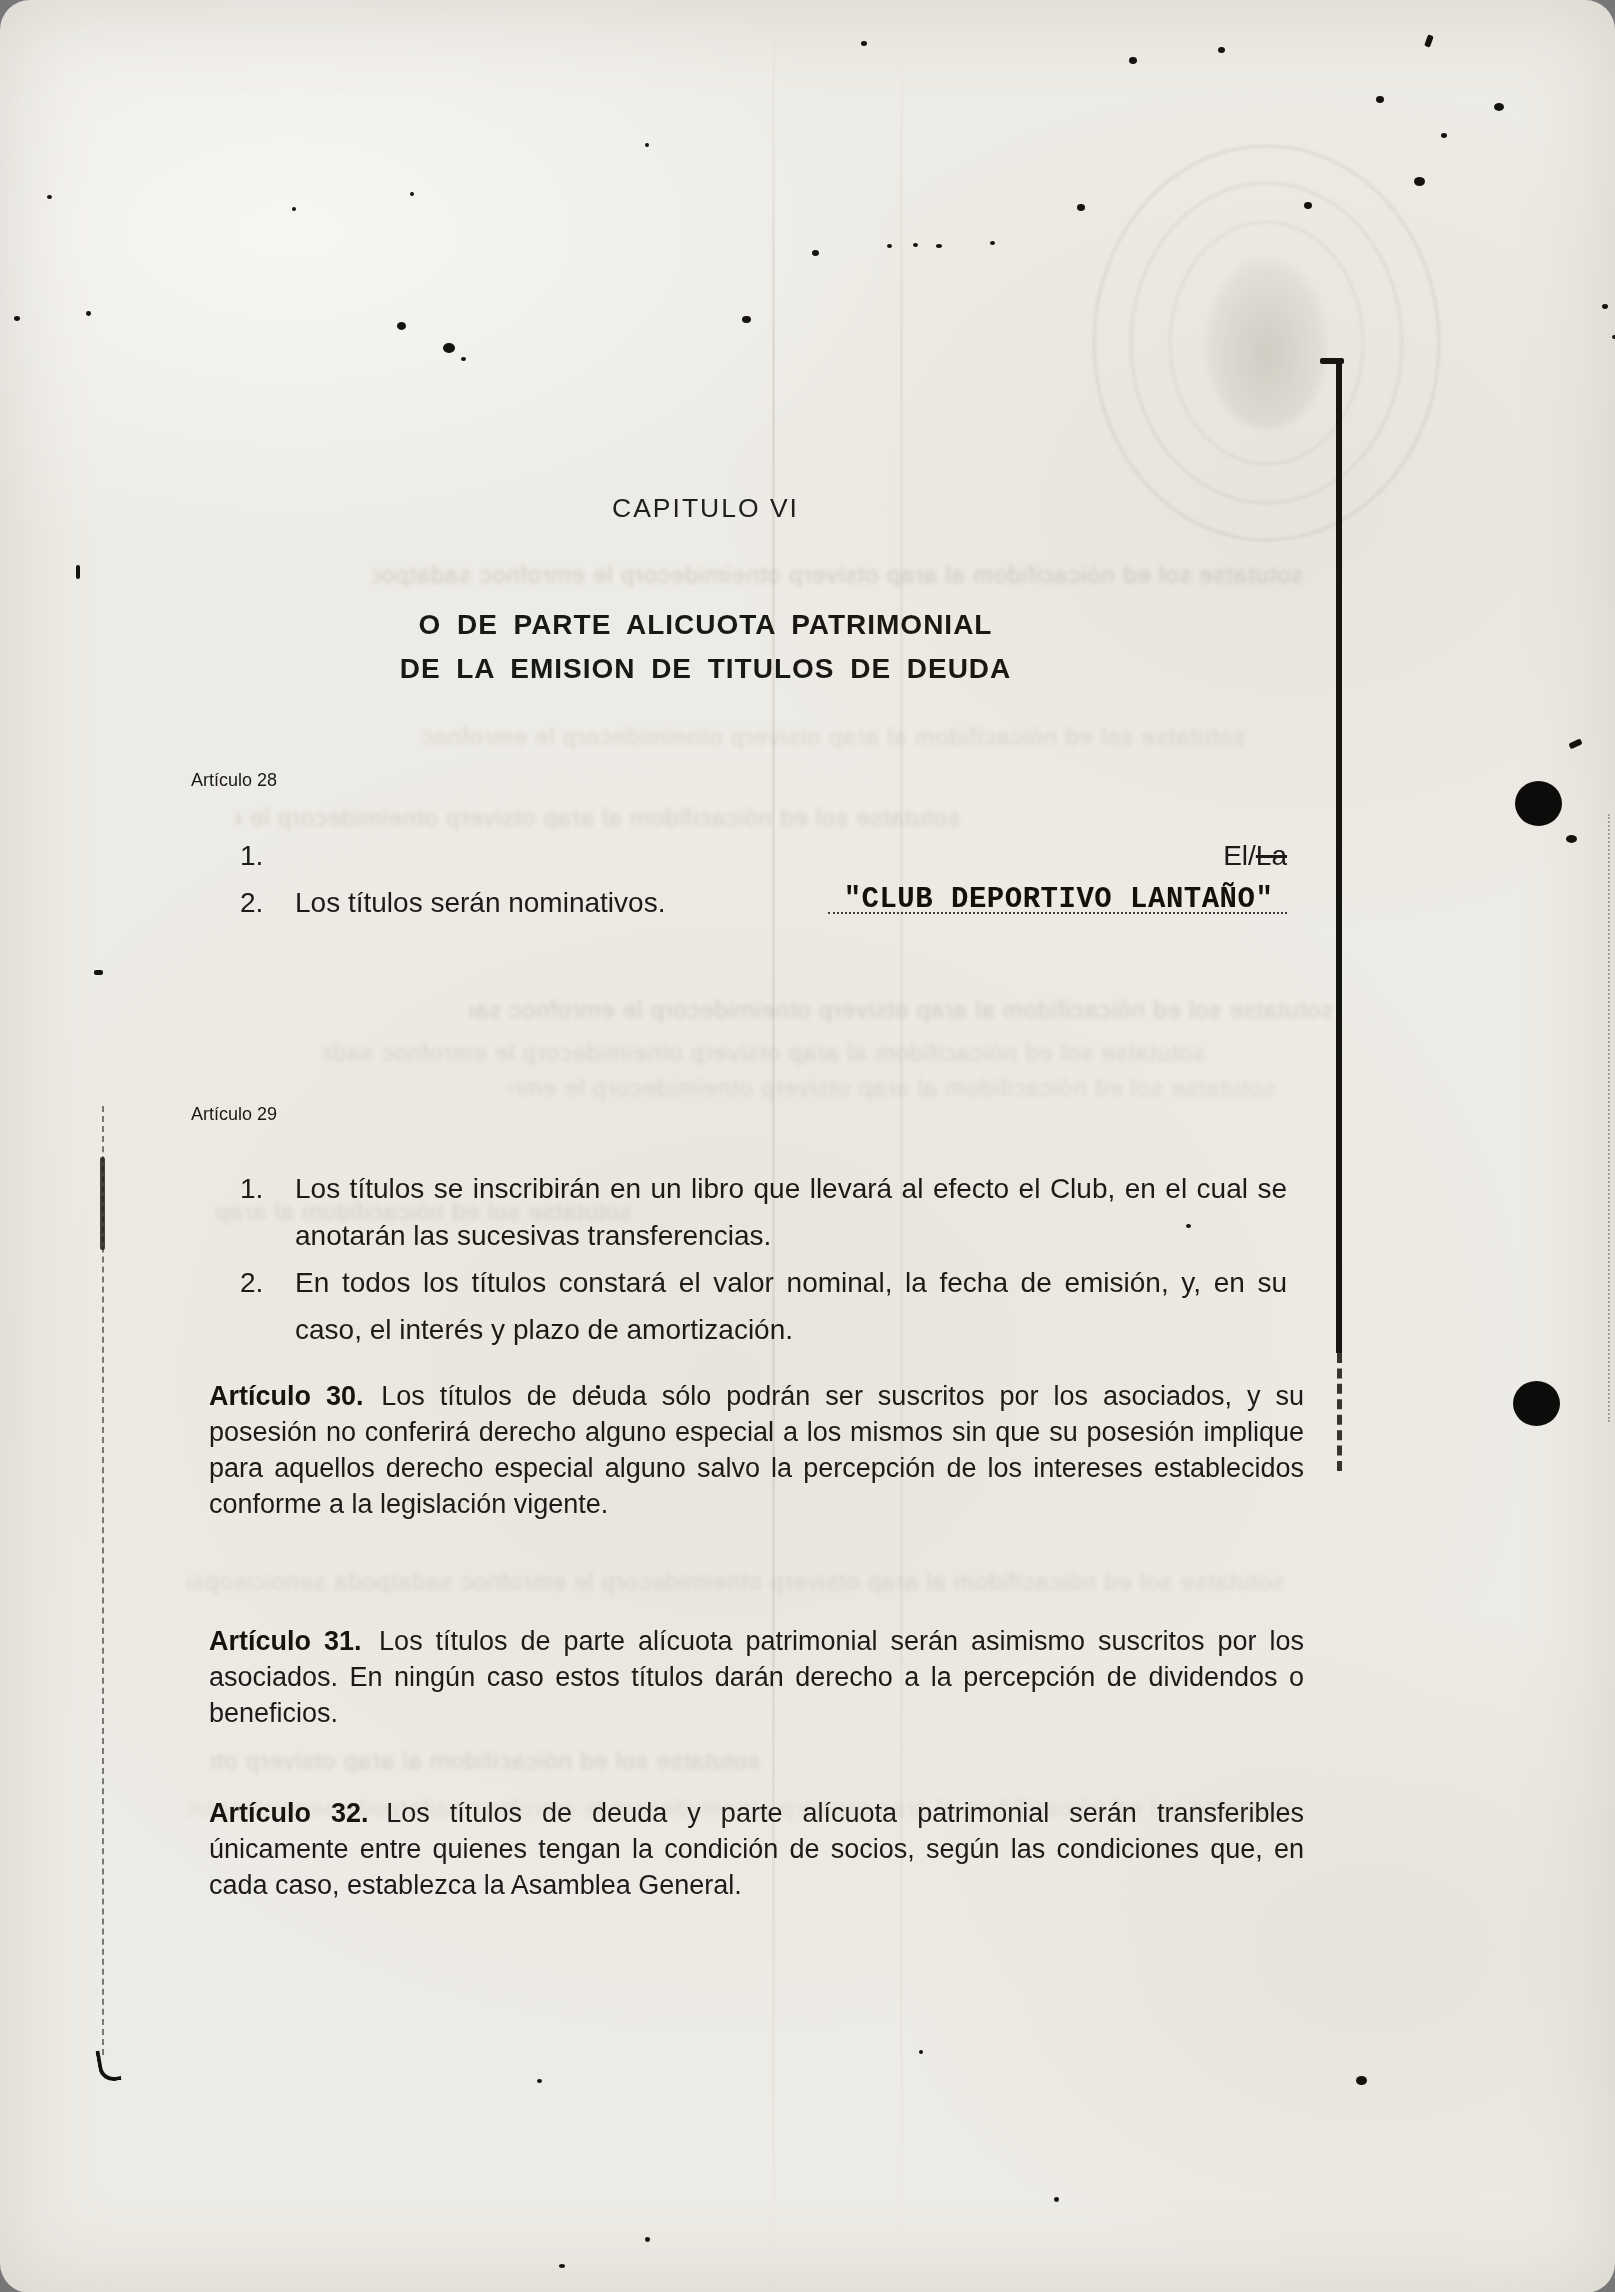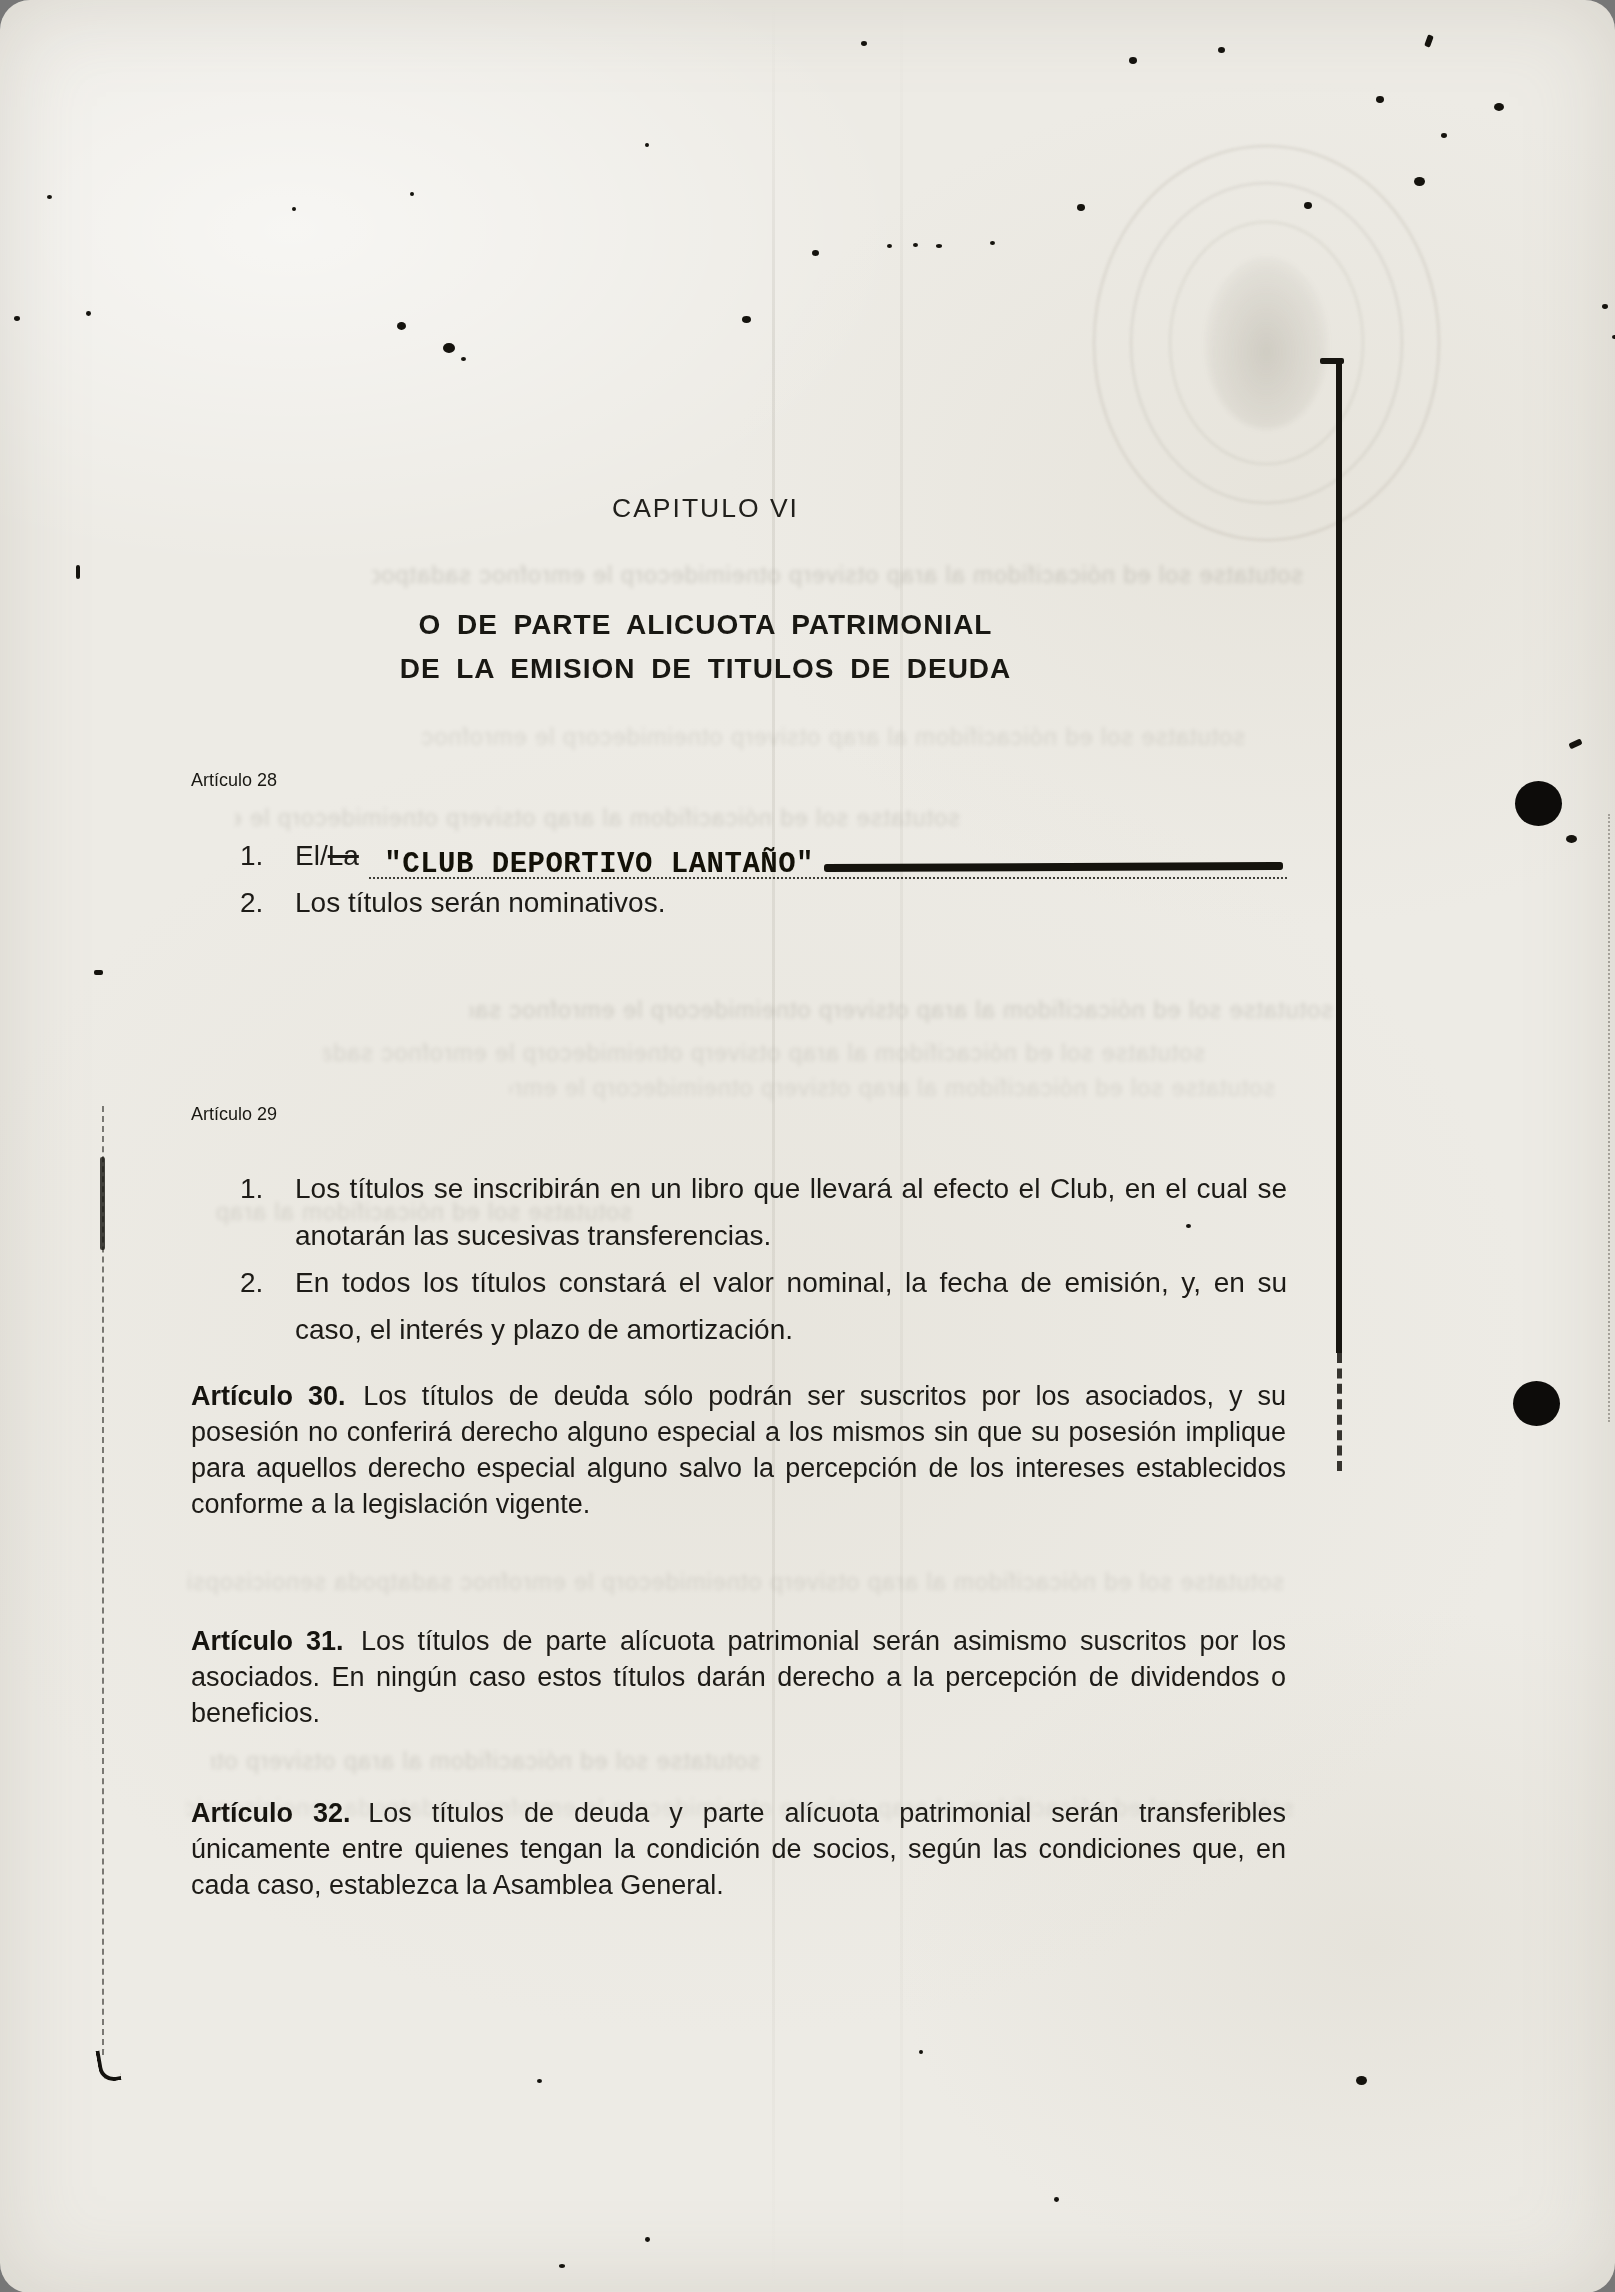--- a/index.html
+++ b/index.html
@@ -30,34 +30,34 @@
     position:absolute;left:127px;top:603px;width:1157px;
     text-align:center;font-size:28px;font-weight:700;letter-spacing:1px;word-spacing:6.9px;
     line-height:44px;color:#191813;
   }
   .art-label{position:absolute;left:191px;font-size:18px;font-weight:400;color:#191813;}
   .list{position:absolute;left:240px;width:1047px;font-size:28px;line-height:47px;}
   .li{display:flex;}
   .num{width:55px;flex:none;}
   .li-body{flex:1;min-width:0;}
   .jtext{text-align:justify;}
-  .fill-line{display:flex;align-items:flex-end;height:47px;}
+  .fill-line{display:flex;align-items:flex-end;height:47px;flex-direction:column;}
   .pre{white-space:pre;}
   .pre s{text-decoration-thickness:2.9px;}
   .field{flex:1;margin-left:9.8px;border-bottom:2.9px dotted rgba(32,30,25,0.85);
     display:flex;align-items:flex-end;min-width:0;}
   .typed{
     font-family:"Liberation Mono","DejaVu Sans Mono",monospace;
     font-weight:700;font-size:29px;line-height:33px;letter-spacing:0.5px;
     white-space:nowrap;padding-left:15.7px;color:#131108;
     transform:translateY(3.9px);
   }
   .strike{flex:1;height:7.8px;background:#15130d;margin:0 3.9px 5.9px 9.8px;border-radius:2.9px;
     transform:rotate(-0.25deg);}
-  .para{position:absolute;left:191px;width:1095px;font-size:27px;line-height:36px;
+  .para{position:absolute;left:209px;width:1095px;font-size:27px;line-height:36px;
     text-align:justify;color:#1d1b17;}
   .para b{color:#16140f;}
   .para .ptext{margin-left:17.6px;}
   
   .stamp{position:absolute;left:1093px;top:145px;width:343px;height:392px;
     border-radius:50%;border:2.9px solid rgba(138,132,116,0.20);filter:blur(1.5px);}
   .stamp-ring2{position:absolute;inset:35px;border-radius:50%;border:2.9px solid rgba(138,132,116,0.17);}
   .stamp-ring3{position:absolute;inset:74px;border-radius:50%;border:2px solid rgba(138,132,116,0.14);}
   .stamp-core{position:absolute;inset:110px;border-radius:50%;
     background:radial-gradient(ellipse at 50% 55%, rgba(120,114,98,0.22), rgba(120,114,98,0.08) 60%, transparent 78%);

